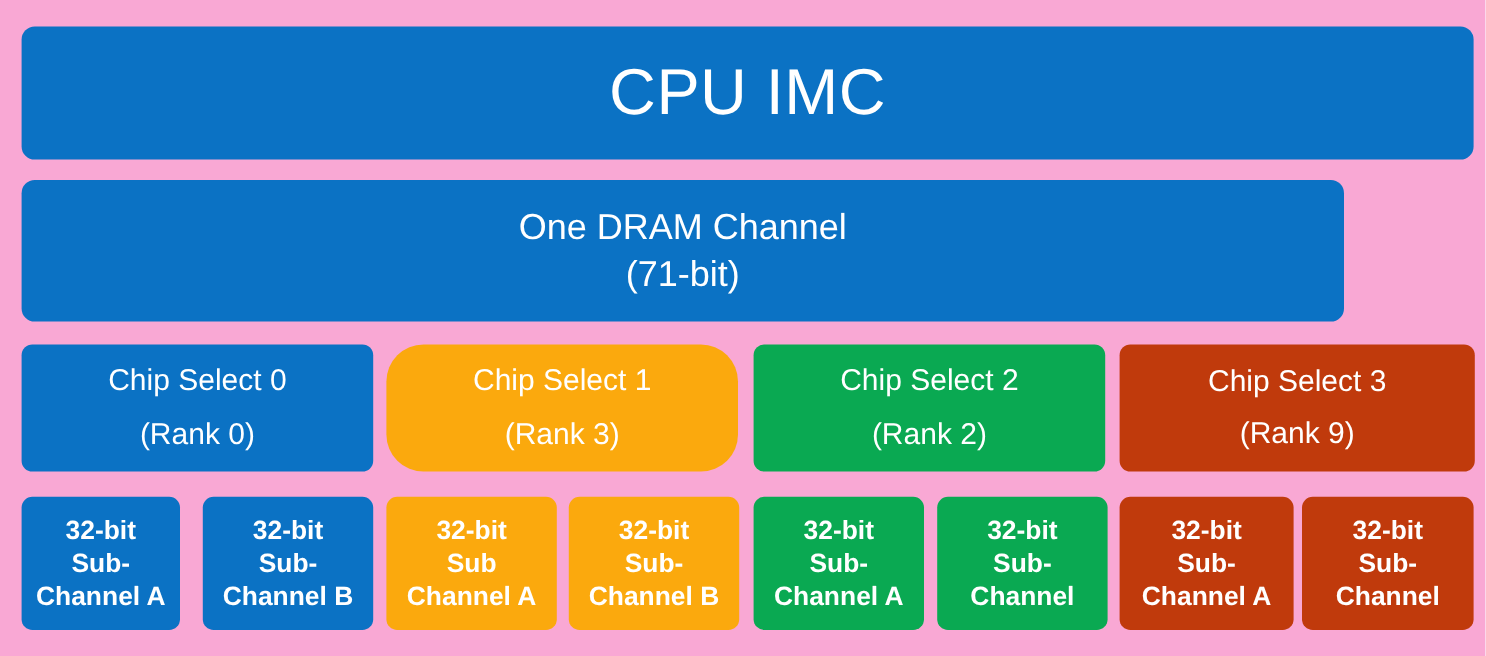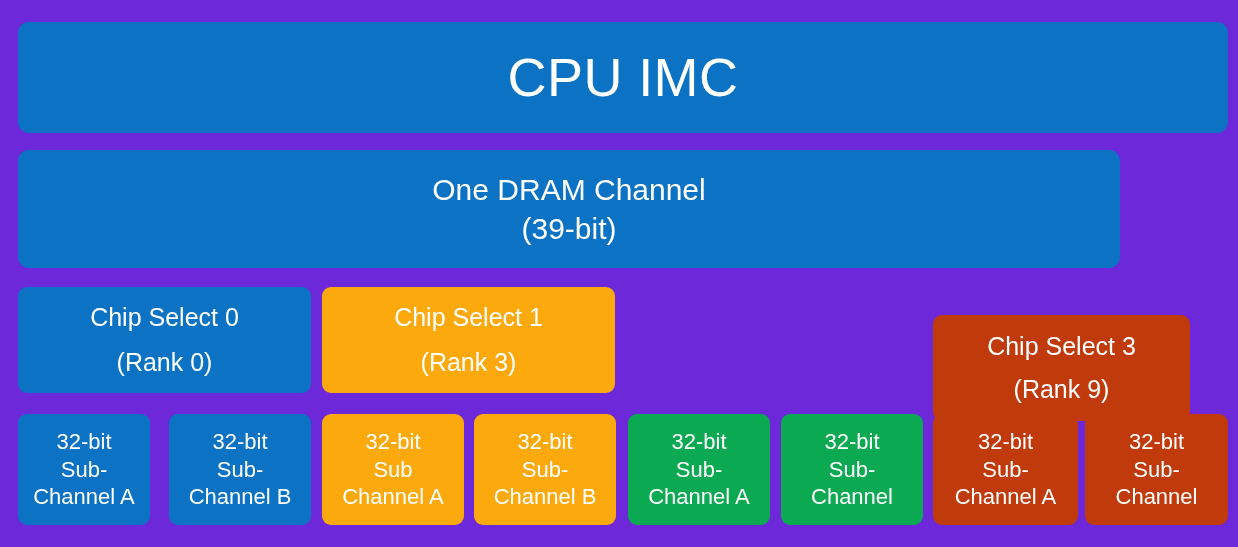--- a/index.html
+++ b/index.html
@@ -10,21 +10,21 @@
   }
   body {
     font-family: "Liberation Sans", sans-serif;
     -webkit-font-smoothing: antialiased;
   }
 
   #diagram {
     position: relative;
     width: 1238px;
     height: 547px;
-    background: #6d28d9;
+    background: #f9a8d4;
     overflow: hidden;
   }
 
   .box {
     position: absolute;
     box-sizing: border-box;
     display: flex;
     flex-direction: column;
     align-items: center;
     justify-content: center;
@@ -79,30 +79,30 @@
     border-radius: 9px;
   }
   .cs-box .line + .line {
     margin-top: 16px;
   }
   .cs-box.gap-wide .line + .line {
     margin-top: 13px;
   }
 
   .cs-0 { left: 18px;   width: 293px; }
-  .cs-1 { left: 322px;  width: 293px; }
+  .cs-1 { left: 322px;  width: 293px; border-radius: 31px; }
   .cs-2 { left: 628px;  width: 293px; }
-  .cs-3 { left: 933px;  width: 257px; margin-top: 28px; }
+  .cs-3 { left: 933px;  width: 296px; }
 
   
   .sc-box {
     top: 414px;
     height: 111px;
     font-size: 22px;
-    font-weight: 400;
+    font-weight: 700;
     border-radius: 9px;
     line-height: 1.25;
   }
 
   .sc-0 { left: 18px;   width: 132px; }
   .sc-1 { left: 169px;  width: 142px; }
   .sc-2 { left: 322px;  width: 142px; }
   .sc-3 { left: 474px;  width: 142px; }
   .sc-4 { left: 628px;  width: 142px; }
   .sc-5 { left: 781px;  width: 142px; }
@@ -117,33 +117,37 @@
 <body>
 
 <div id="diagram">
 
   <div class="box band-cpu c-blue">
     <span class="line">CPU IMC</span>
   </div>
 
   <div class="box band-channel c-blue">
     <span class="line">One DRAM Channel</span>
-    <span class="line">(39-bit)</span>
+    <span class="line">(71-bit)</span>
   </div>
 
   <div class="box cs-box cs-0 c-blue">
     <span class="line">Chip Select 0</span>
     <span class="line">(Rank 0)</span>
   </div>
 
   <div class="box cs-box cs-1 c-orange">
     <span class="line">Chip Select 1</span>
     <span class="line">(Rank 3)</span>
   </div>
 
+  <div class="box cs-box cs-2 c-green">
+    <span class="line">Chip Select 2</span>
+    <span class="line">(Rank 2)</span>
+  </div>
 
   <div class="box cs-box cs-3 gap-wide c-red">
     <span class="line">Chip Select 3</span>
     <span class="line">(Rank 9)</span>
   </div>
 
   <div class="box sc-box sc-0 c-blue">
     <span class="line">32-bit</span>
     <span class="line">Sub-</span>
     <span class="line">Channel A</span>

